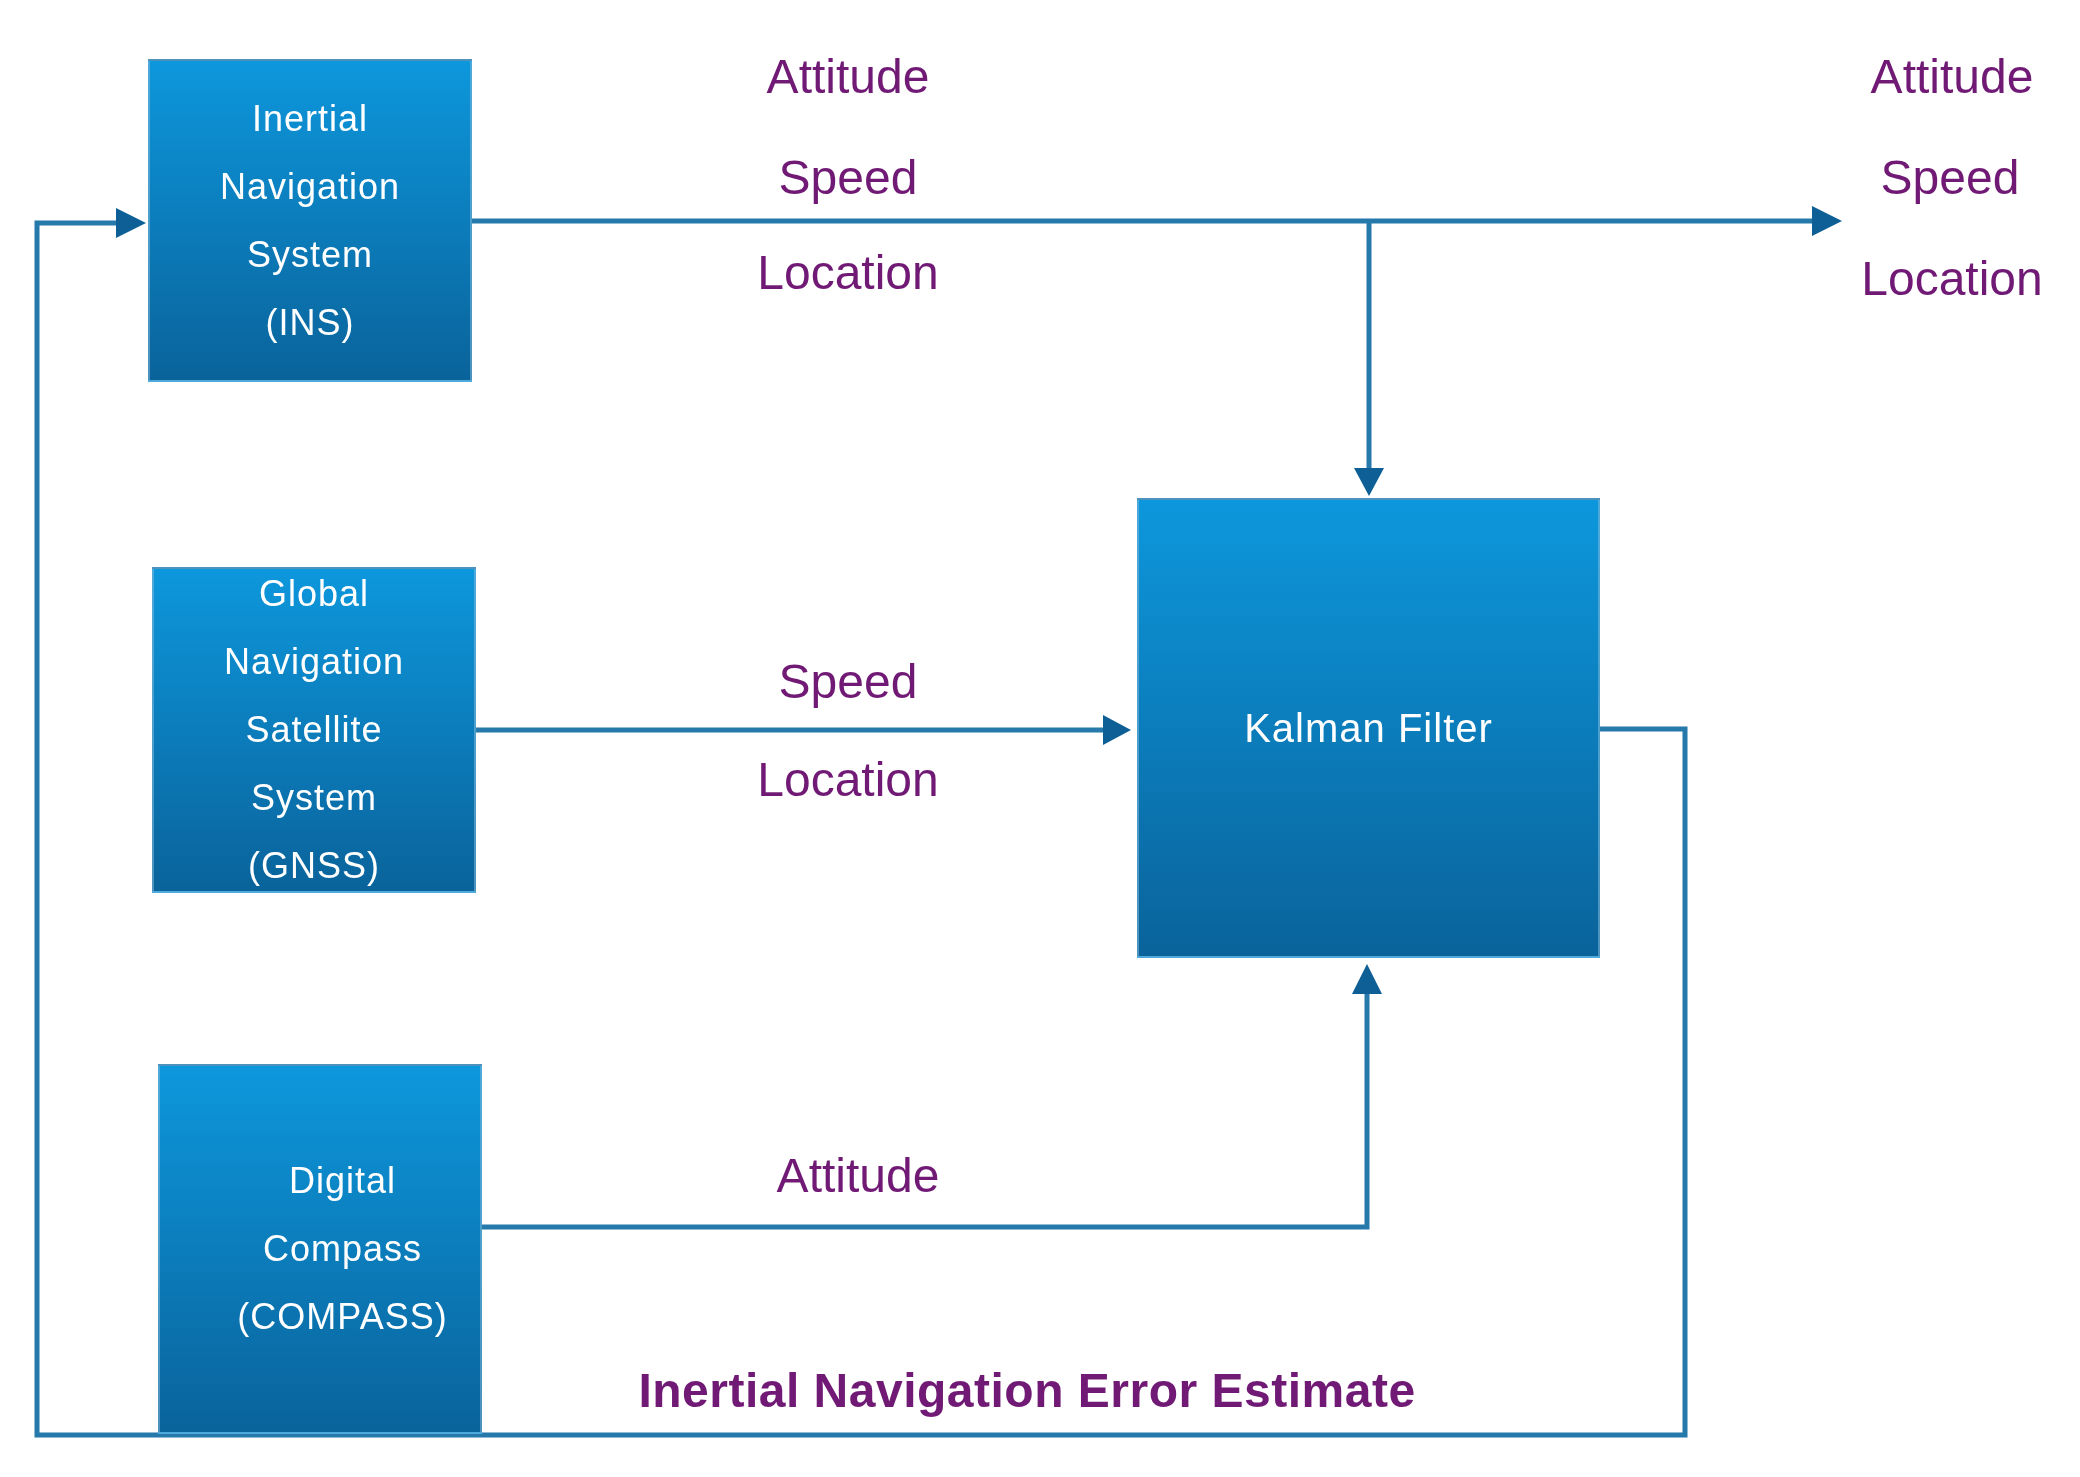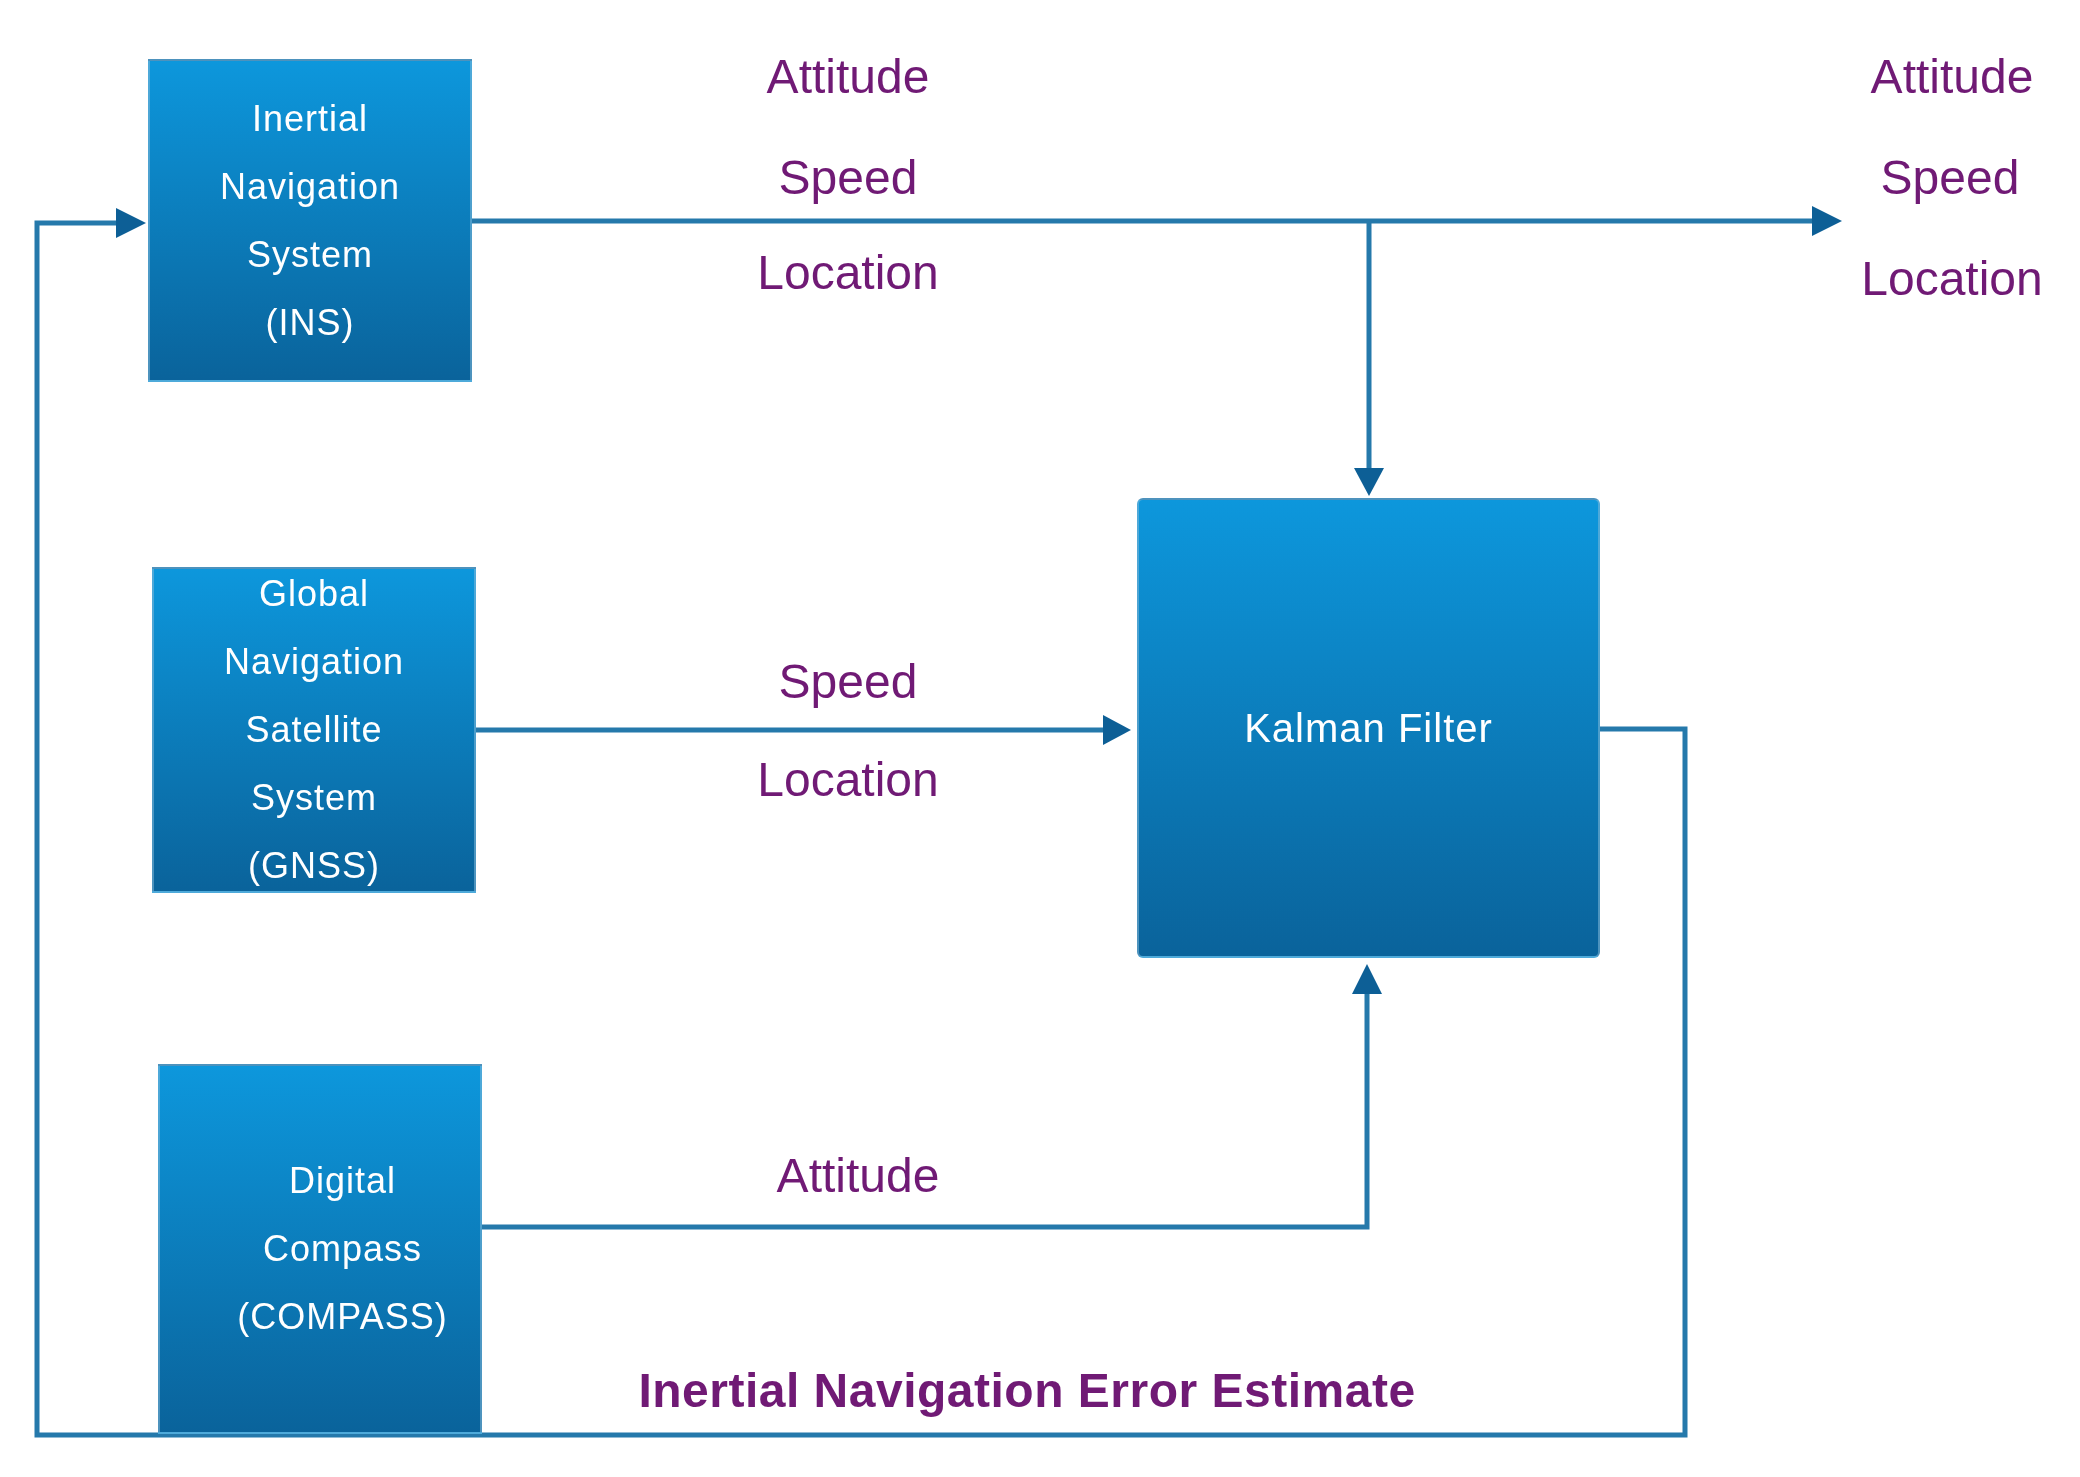--- a/index.html
+++ b/index.html
@@ -21,21 +21,21 @@
     color:#ffffff;
     text-align:center;
     gap:16px;
   }
   .node .bline{
     font-size:36px;line-height:52px;letter-spacing:1px;font-weight:400;
   }
   #ins-node{left:148px;top:59px;width:324px;height:323px;}
   #gnss-node{left:152px;top:567px;width:324px;height:326px;}
   #compass-node{left:158px;top:1064px;width:324px;height:370px;padding-left:45px;}
-  #kalman-node{left:1137px;top:498px;width:463px;height:460px;border-radius:6px;}
+  #kalman-node{left:1137px;top:498px;width:463px;height:460px;}
   #kalman-node .bline{font-size:40px;letter-spacing:1px;}
   
   .elabel{
     position:absolute;
     transform:translate(-50%,-50%);
     color:#701a75;
     font-size:48px;font-weight:400;
     white-space:nowrap;
   }
   .elabel.big{

